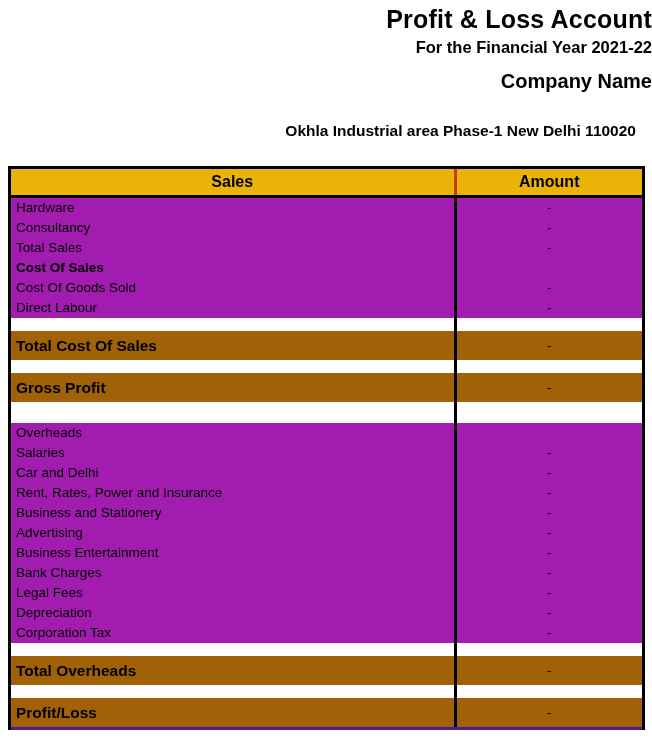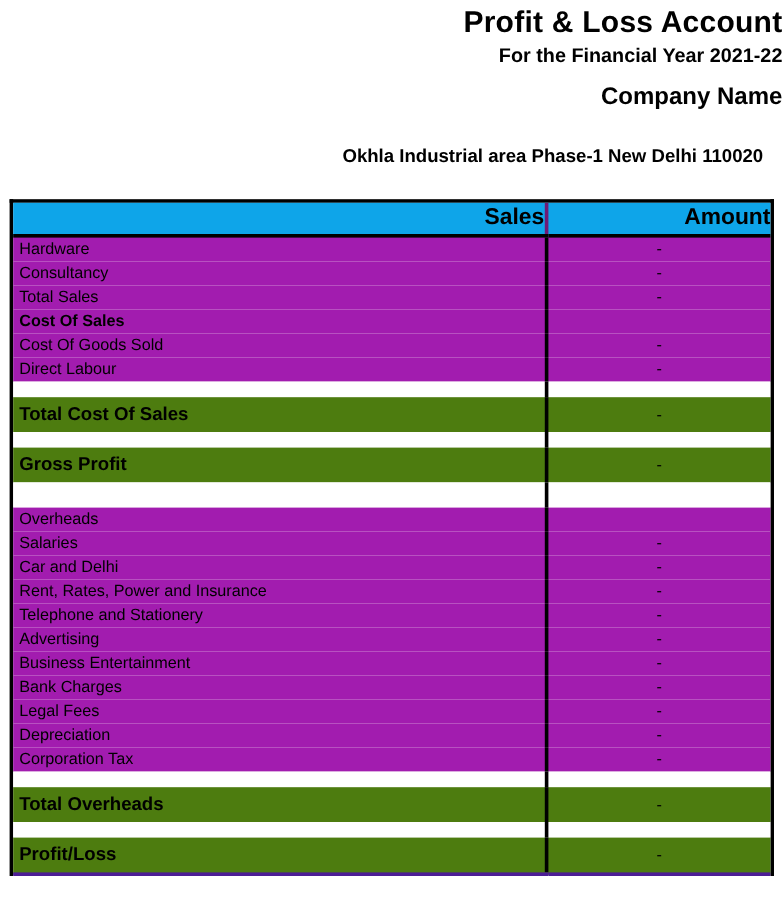--- a/index.html
+++ b/index.html
@@ -78,30 +78,30 @@
 
   table.pl-table th,
   table.pl-table td {
     padding: 0;
     margin: 0;
     vertical-align: middle;
   }
 
   
   tr.head-row th {
-    background: #0ea5e9;
-    font-size: 19px;
-    font-weight: bold;
-    text-align: right;
+    background: #eab308;
+    font-size: 16px;
+    font-weight: bold;
+    text-align: center;
     height: 26px;
     line-height: 26px;
     border-bottom: 3px solid #000000;
   }
   tr.head-row th.col-sep {
-    border-left: 3px solid #701a75;
+    border-left: 3px solid #c2410c;
   }
 
   
   tr.data-row td {
     height: 20px;
     line-height: 20px;
     font-size: 13.5px;
     background: #a21caf;
   }
   tr.data-row td.label {
@@ -122,21 +122,21 @@
     line-height: 13px;
     background: #ffffff;
     font-size: 1px;
   }
   tr.spacer-row td.amount { border-left: 3px solid #000000; }
 
   tr.spacer-row.tall td { height: 21px; line-height: 21px; }
 
   
   tr.total-row td {
-    background: #4d7c0f;
+    background: #a16207;
     height: 17px;
     line-height: 29px;
     font-size: 15.5px;
     font-weight: bold;
   }
   tr.total-row td.label {
     padding-left: 5px;
     text-align: left;
     white-space: nowrap;
   }
@@ -229,21 +229,21 @@
           </tr>
           <tr class="data-row">
             <td class="label">Car and Delhi</td>
             <td class="amount">-</td>
           </tr>
           <tr class="data-row">
             <td class="label">Rent, Rates, Power and Insurance</td>
             <td class="amount">-</td>
           </tr>
           <tr class="data-row">
-            <td class="label">Telephone and Stationery</td>
+            <td class="label">Business and Stationery</td>
             <td class="amount">-</td>
           </tr>
           <tr class="data-row">
             <td class="label">Advertising</td>
             <td class="amount">-</td>
           </tr>
           <tr class="data-row">
             <td class="label">Business Entertainment</td>
             <td class="amount">-</td>
           </tr>

